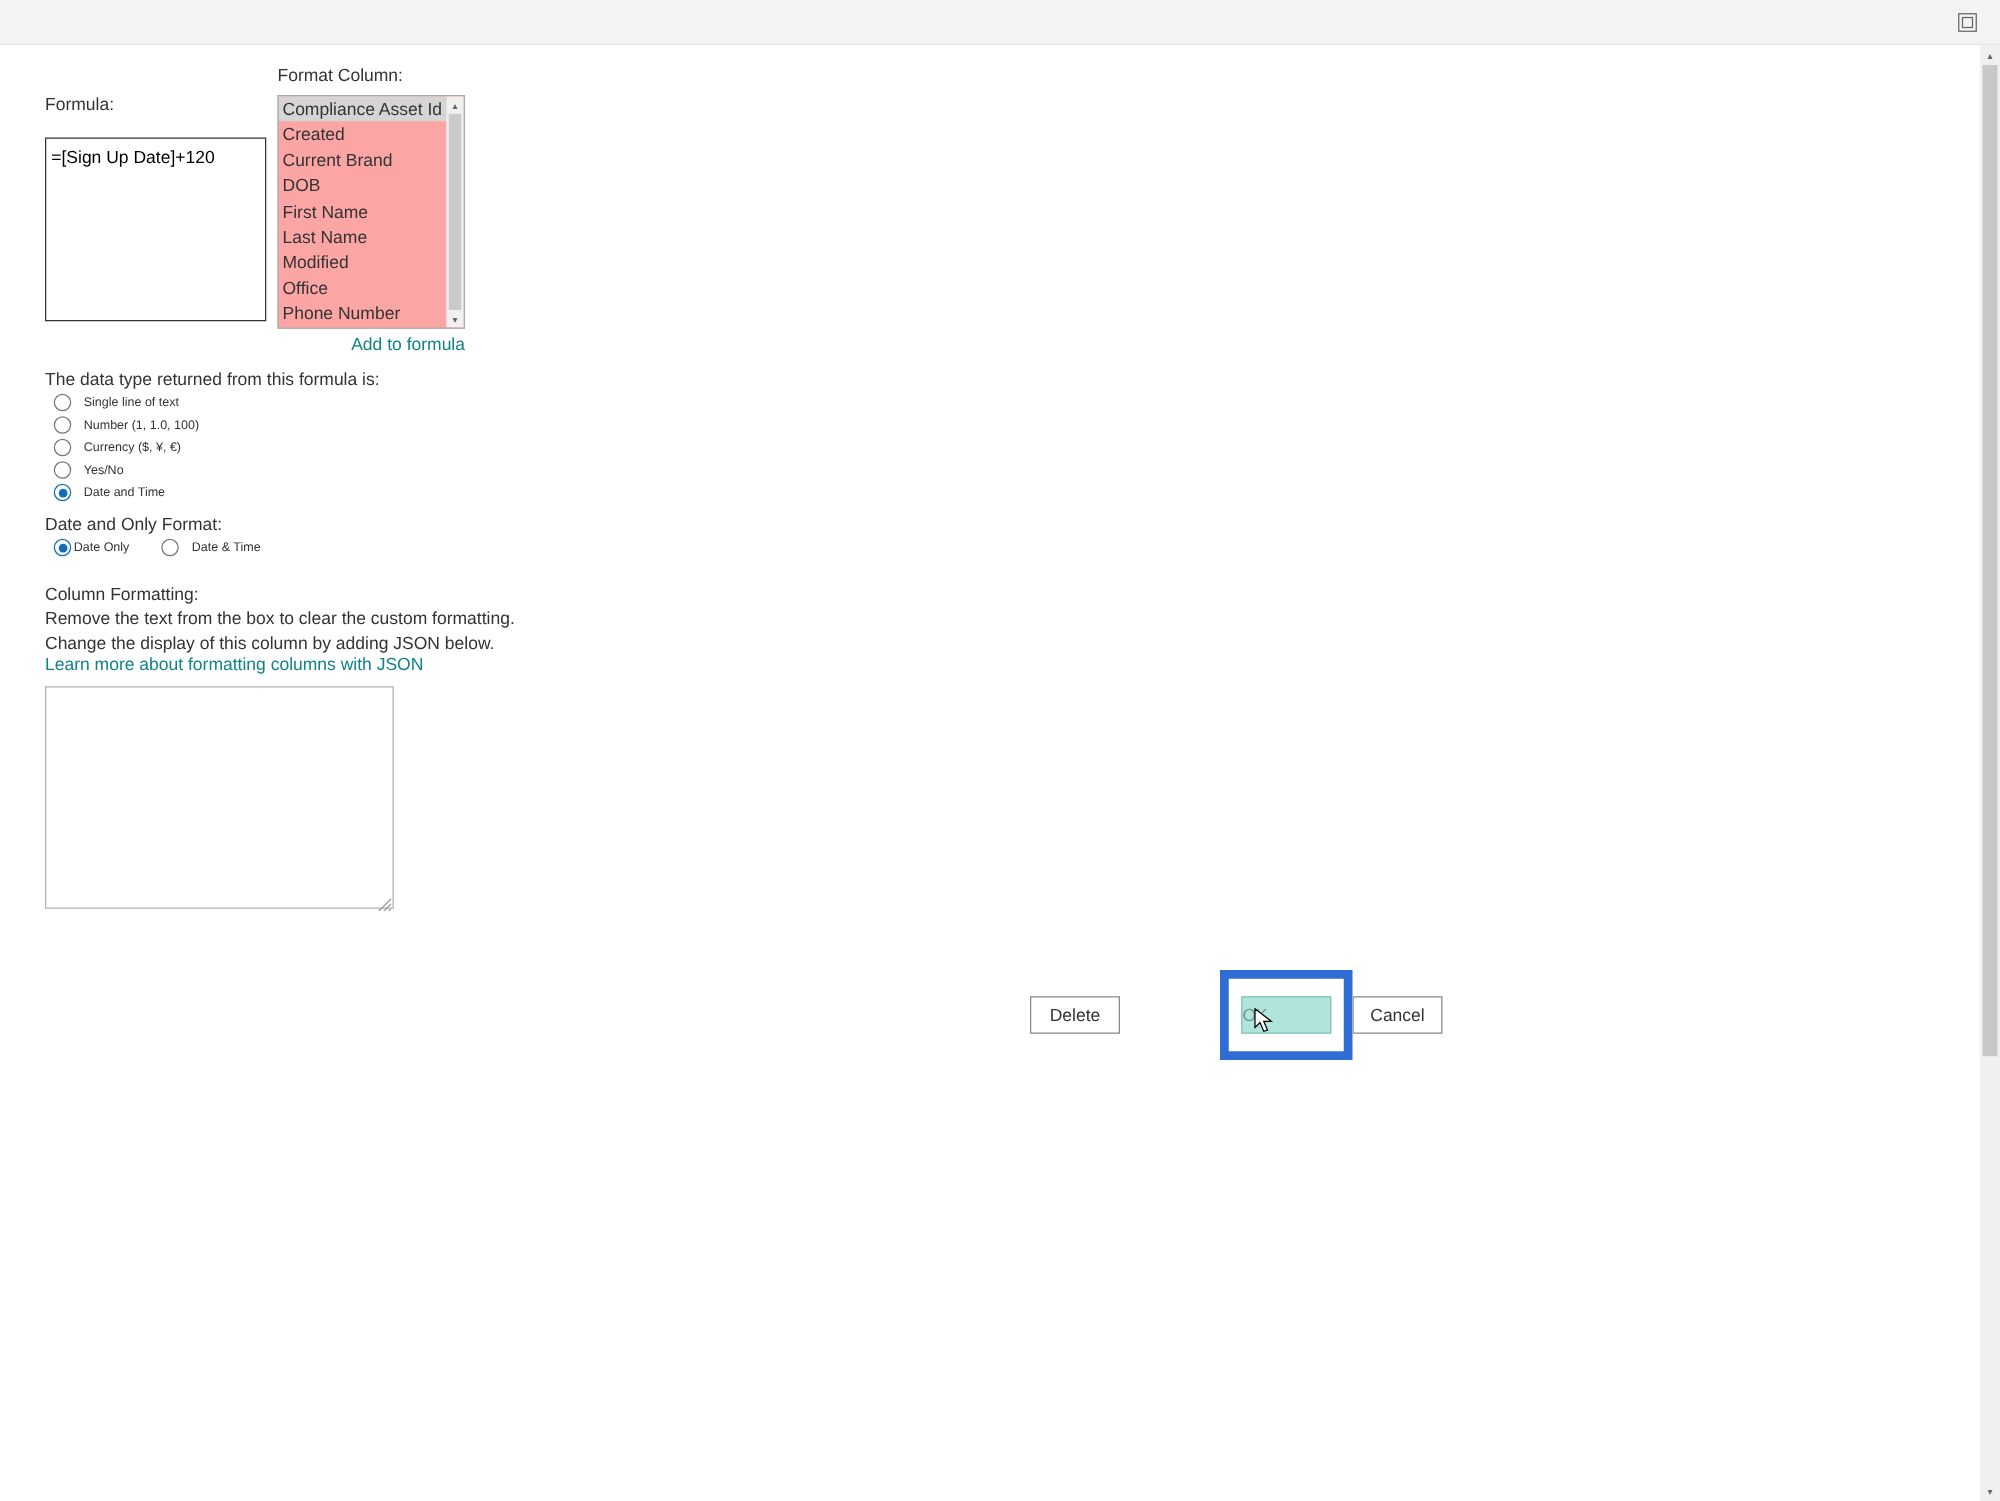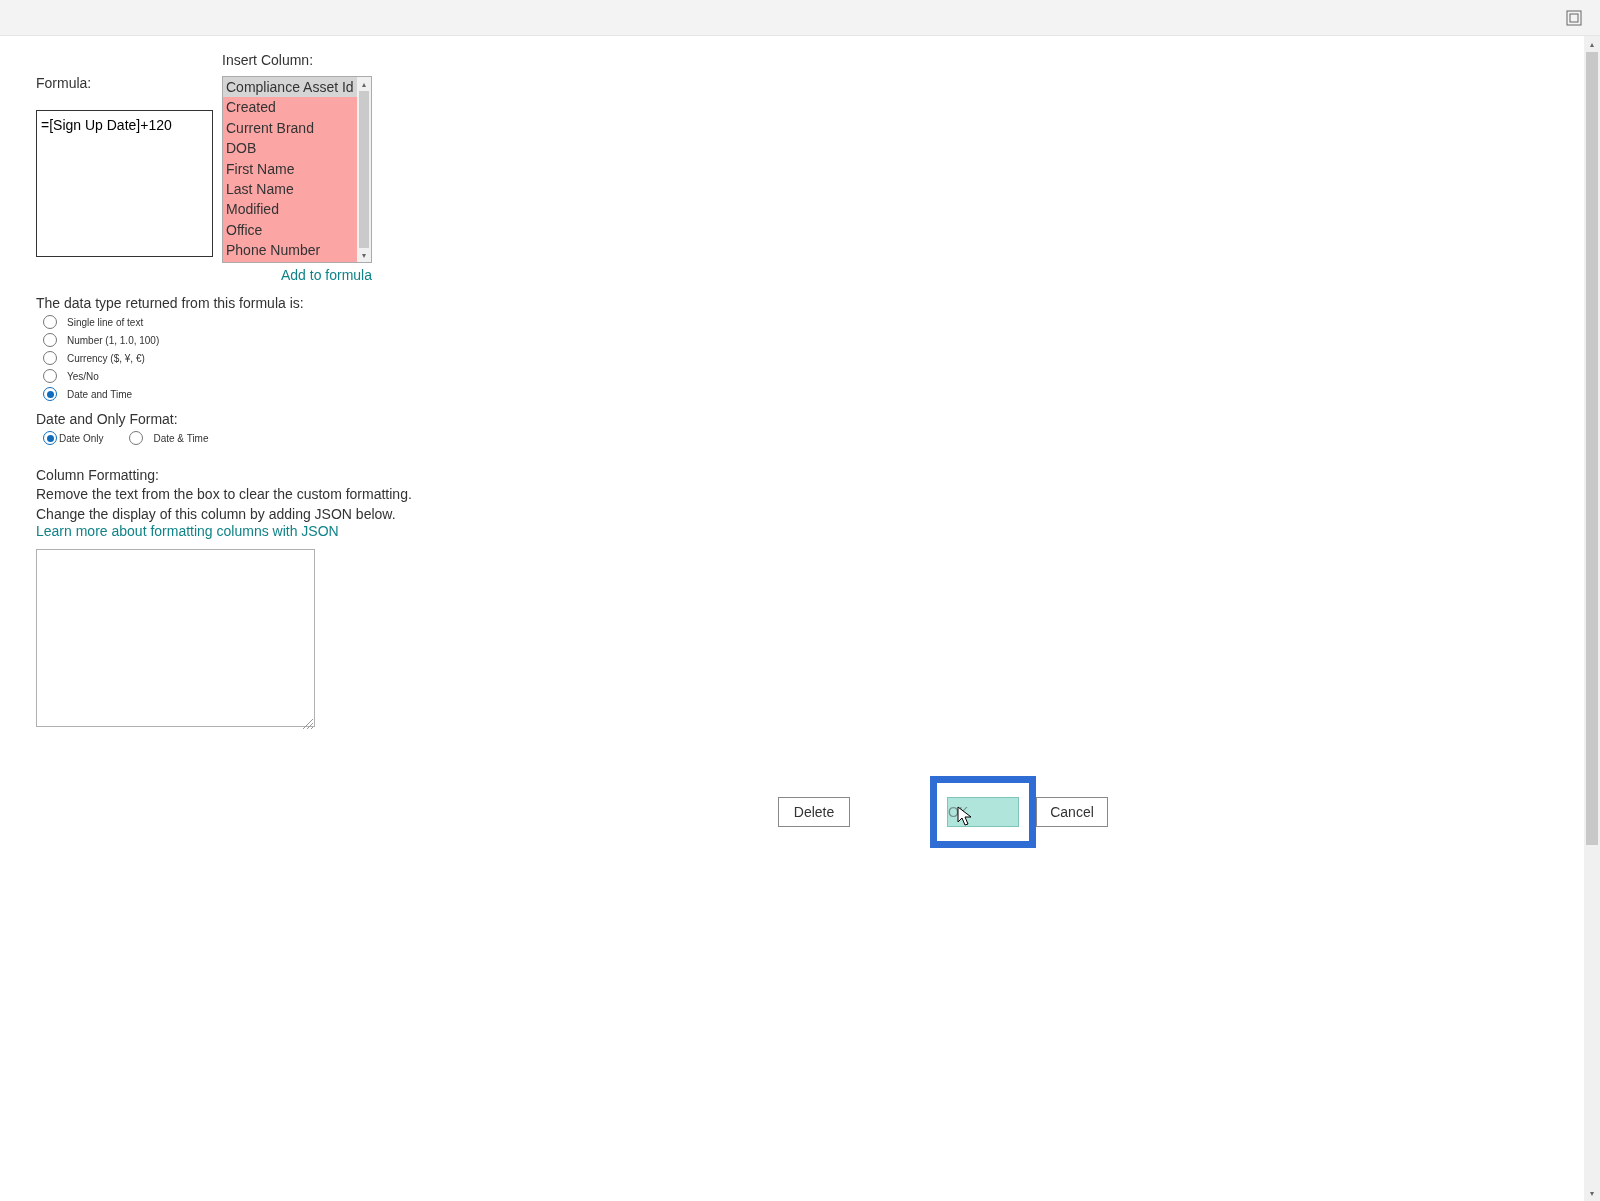--- a/index.html
+++ b/index.html
@@ -28,21 +28,21 @@
     .radio-dot.checked::after { content: ""; width: 7px; height: 7px; border-radius: 50%; background: #0f6cbd; }
     .radio-label { font-size: 10px; color: #333; }
     .inline-radios { display: flex; gap: 26px; margin: 4px 0 0 7px; align-items: center; }
     .col-format-label { margin-top: 22px; font-size: 14px; }
     .col-format-text { font-size: 14px; color: #333; line-height: 18px; margin-top: 2px; }
     .json-link { color: #0f8387; font-size: 14px; cursor: pointer; }
     .json-textarea { margin-top: 10px; width: 279px; height: 178px; border: 1px solid #b0b0b0; resize: none; padding: 4px; font-family: "Segoe UI", Arial, sans-serif; font-size: 14px; outline: none; background: #fff; border-radius: 0; }
     .json-textarea-wrap { position: relative; display: inline-block; }
     .resize-grip { position: absolute; right: 2px; bottom: 2px; width: 12px; height: 12px; }
     .resize-grip::before { content: ""; position: absolute; right: 0; bottom: 0; width: 0; height: 0; }
-    .button-row { position: absolute; left: 778px; top: 776px; display: flex; align-items: center; }
+    .button-row { position: absolute; left: 824px; top: 776px; display: flex; align-items: center; }
     .btn { height: 30px; padding: 0 16px; border: 1px solid #8a8886; background: #fff; font-size: 14px; color: #333; display: inline-flex; align-items: center; justify-content: center; cursor: pointer; }
     .delete-btn { width: 72px; }
     .ok-highlight-wrap { margin-left: 80px; border: 7px solid #2f6cd4; padding: 14px 10px; display: inline-flex; }
     .ok-btn { width: 72px; height: 30px; background: #b0e5dc; border: 1px solid #7fc4b9; position: relative; display: inline-flex; align-items: center; justify-content: flex-start; font-size: 14px; color: #303030; }
     .cancel-btn { width: 72px; margin-left: 0; }
     .page-scroll { position: absolute; right: 0; top: 36px; width: 16px; height: calc(100% - 36px); background: #f0f0f0; display: flex; flex-direction: column; }
     .page-scroll .scroll-arrow { width: 16px; height: 16px; }
     .page-scroll .scroll-track { flex: 1; position: relative; }
     .page-scroll .scroll-thumb-main { position: absolute; top: 0; left: 2px; right: 2px; height: 70%; background: #c8c8c8; border-radius: 0; }
     .cursor-svg { position: absolute; left: 9px; top: 8px; pointer-events: none; }
@@ -60,21 +60,21 @@
 </div>
 
 <div class="content">
 
   <div class="row-formula">
     <div>
       <div class="label-col">Formula:</div>
       <textarea class="formula-textarea" id="formula-ta" style="">=[Sign Up Date]+120</textarea>
     </div>
     <div class="insert-col-wrap">
-      <div class="insert-col-label">Insert Column:</div>
+      <div class="insert-col-label">Format Column:</div>
       <div class="listbox">
         <div class="listbox-inner" id="listbox-inner">
             <div class="listbox-item selected">Compliance Asset Id</div>
             <div class="listbox-item">Created</div>
             <div class="listbox-item">Current Brand</div>
             <div class="listbox-item">DOB</div>
             <div class="listbox-item">First Name</div>
             <div class="listbox-item">Last Name</div>
             <div class="listbox-item">Modified</div>
             <div class="listbox-item">Office</div>

